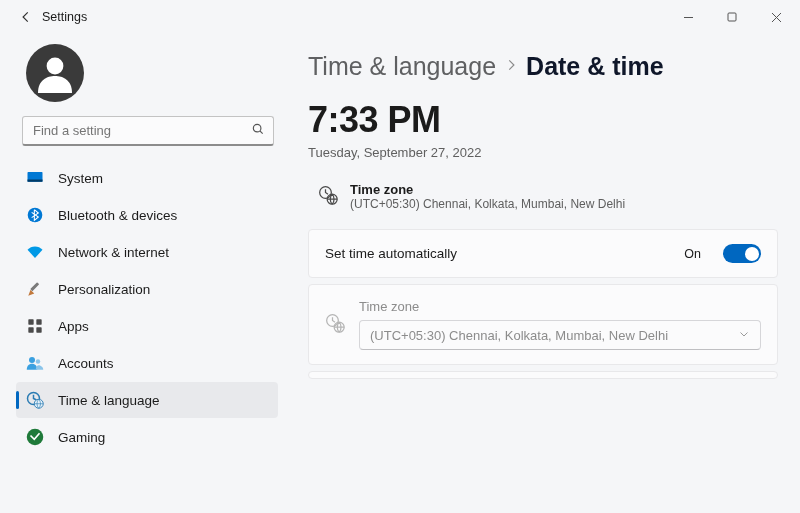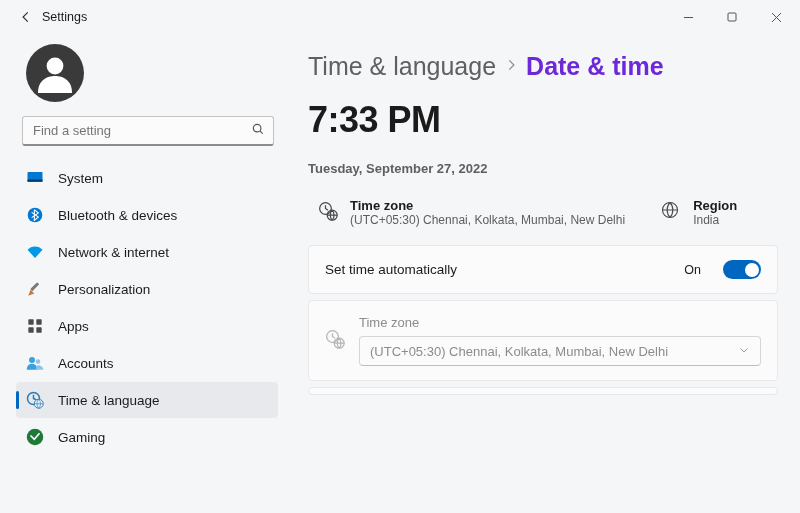--- a/index.html
+++ b/index.html
@@ -59,23 +59,23 @@
   .nav-item .ic { width:18px; height:18px; margin-right:14px; display:flex; align-items:center; justify-content:center; }
   .nav-item .lbl { font-size:13.5px; color:#1b1b1b; }
 
   
   .main { flex:1; padding: 18px 22px 0 18px; overflow-y:auto; }
   .main::-webkit-scrollbar { width:3px; }
   .main::-webkit-scrollbar-thumb { background:#c8c8c8; border-radius:3px; }
   .crumbs { display:flex; align-items:center; gap:8px; margin-bottom: 18px; }
   .crumbs .bc { font-size: 25px; font-weight:400; color:#5f6062; }
   .crumbs .chev { color:#8a8a8a; }
-  .crumbs .cur { font-size: 25px; font-weight:600; color:#6d28d9; }
+  .crumbs .cur { font-size: 25px; font-weight:600; color:#0f172a; }
   .clock .time { font-size: 36px; font-weight:600; letter-spacing:-0.5px; }
-  .clock .date { font-size: 13px; color:#5f5f5f; margin-top: 20px; font-weight: bold; }
+  .clock .date { font-size: 13px; color:#5f5f5f; margin-top: 4px; }
 
   .info-strip {
     margin-top: 12px; padding: 10px 14px 10px 10px;
     border-radius: 4px; display:flex; align-items:flex-start; gap: 36px;
   }
   .info-block { display:flex; align-items:flex-start; gap:12px; }
   .info-block .ic { width:20px; color:#4a4a4a; margin-top:3px; }
   .info-block .txt .h { font-size:13px; font-weight:600; }
   .info-block .txt .v { font-size:12px; color:#5e5e5e; }
 
@@ -273,32 +273,20 @@
           <svg width="20" height="20" viewBox="0 0 24 24" fill="none" stroke="#4a4a4a" stroke-width="1.5">
               <circle cx="9" cy="9" r="7"></circle>
               <path d="M9 5 L9 9 L12 11"></path>
               <circle cx="17" cy="17" r="6"></circle>
               <path d="M11 17 L23 17 M17 11 C14 14 14 20 17 23 M17 11 C20 14 20 20 17 23"></path>
             </svg>
         </span>
         <div class="txt">
           <div class="h">Time zone</div>
           <div class="v">(UTC+05:30) Chennai, Kolkata, Mumbai, New Delhi</div>
-        </div>
-      </div>
-      <div class="info-block">
-        <span class="ic">
-          <svg width="18" height="18" viewBox="0 0 24 24" fill="none" stroke="#4a4a4a" stroke-width="1.5">
-              <circle cx="12" cy="12" r="10"></circle>
-              <path d="M2 12 L22 12 M12 2 C7 7 7 17 12 22 M12 2 C17 7 17 17 12 22"></path>
-            </svg>
-        </span>
-        <div class="txt">
-          <div class="h">Region</div>
-          <div class="v">India</div>
         </div>
       </div>
     </div>
 
     <div class="card" style="margin-top:8px;">
       <div class="clabel">Set time automatically</div>
       <div class="state">On</div>
       <div class="toggle on">
           <div class="knob"></div>
         </div>

